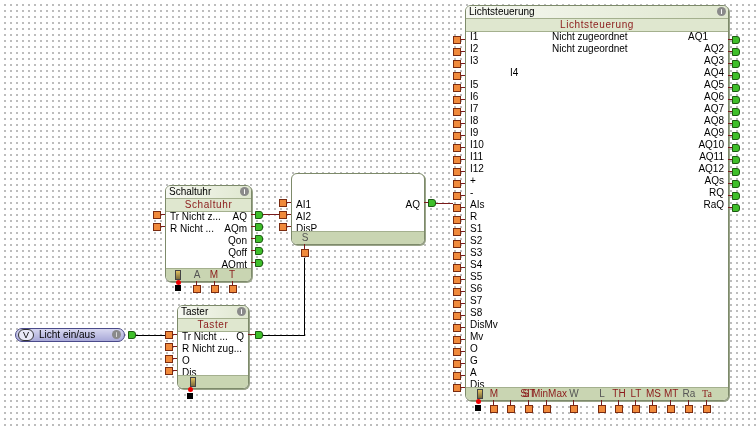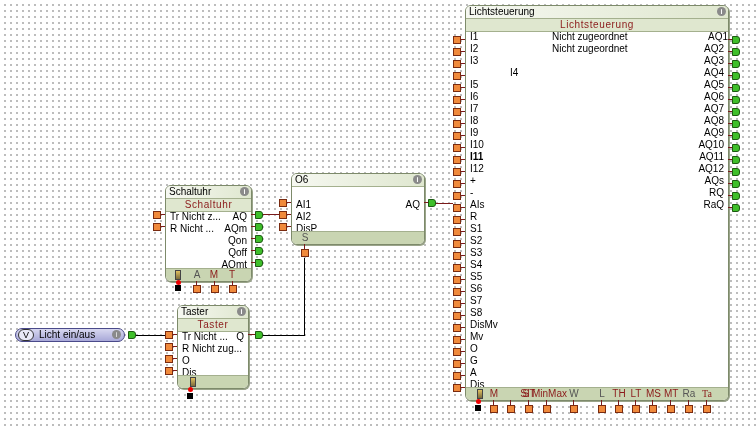--- a/index.html
+++ b/index.html
@@ -113,21 +113,20 @@
 <div class="pin-in" style="left:165px;top:355px;"></div>
 <div class="stub" style="left:173px;top:358px;width:4px;"></div>
 <div class="pin-in" style="left:165px;top:367px;"></div>
 <div class="stub" style="left:173px;top:370px;width:4px;"></div>
 <div class="stub" style="left:248px;top:334px;width:8px;"></div>
 <div class="pin-out" style="left:255px;top:331px;"></div>
 <div class="red-dot" style="left:188px;top:387px;"></div>
 <div class="pin-black" style="left:187px;top:393px;"></div>
 
 <div class="block" style="left:291px;top:173px;width:132px;height:70px;">
-  <div class="title"><span>O6</span><span class="info">i</span></div>
   <div class="row" style="left:4px;top:25px;">AI1</div>
   <div class="row" style="left:4px;top:37px;">AI2</div>
   <div class="row" style="left:4px;top:49px;">DisP</div>
   <div class="row" style="right:4px;top:25px;">AQ</div>
   <div class="footer">
     <span class="fl grey" style="left:6px;width:14px;">S</span>
   </div>
 </div>
 <div class="pin-in" style="left:279px;top:199px;"></div>
 <div class="stub" style="left:287px;top:202px;width:4px;"></div>
@@ -147,21 +146,21 @@
       <div class="row" style="left: 4px; top: 25px;">I1</div>
       <div class="row" style="left: 4px; top: 37px;">I2</div>
       <div class="row" style="left: 4px; top: 49px;">I3</div>
       <div class="row" style="left: 4px; top: 61px; padding-left: 40px;">I4</div>
       <div class="row" style="left: 4px; top: 73px;">I5</div>
       <div class="row" style="left: 4px; top: 85px;">I6</div>
       <div class="row" style="left: 4px; top: 97px;">I7</div>
       <div class="row" style="left: 4px; top: 109px;">I8</div>
       <div class="row" style="left: 4px; top: 121px;">I9</div>
       <div class="row" style="left: 4px; top: 133px;">I10</div>
-      <div class="row" style="left: 4px; top: 145px; font-weight: bold;">I11</div>
+      <div class="row" style="left: 4px; top: 145px;">I11</div>
       <div class="row" style="left: 4px; top: 157px;">I12</div>
       <div class="row" style="left: 4px; top: 169px;">+</div>
       <div class="row" style="left: 4px; top: 181px;">-</div>
       <div class="row" style="left: 4px; top: 193px;">AIs</div>
       <div class="row" style="left: 4px; top: 205px;">R</div>
       <div class="row" style="left: 4px; top: 217px;">S1</div>
       <div class="row" style="left: 4px; top: 229px;">S2</div>
       <div class="row" style="left: 4px; top: 241px;">S3</div>
       <div class="row" style="left: 4px; top: 253px;">S4</div>
       <div class="row" style="left: 4px; top: 265px;">S5</div>
@@ -169,21 +168,21 @@
       <div class="row" style="left: 4px; top: 289px;">S7</div>
       <div class="row" style="left: 4px; top: 301px;">S8</div>
       <div class="row" style="left: 4px; top: 313px;">DisMv</div>
       <div class="row" style="left: 4px; top: 325px;">Mv</div>
       <div class="row" style="left: 4px; top: 337px;">O</div>
       <div class="row" style="left: 4px; top: 349px;">G</div>
       <div class="row" style="left: 4px; top: 361px;">A</div>
       <div class="row" style="left: 4px; top: 373px;">Dis</div>
     </div>
   <div id="licht-outputs">
-      <div class="row" style="right: 0; top: 25px;">AQ1</div>
+      <div class="row" style="right: 20px; top: 25px;">AQ1</div>
       <div class="row" style="right: 4px; top: 37px;">AQ2</div>
       <div class="row" style="right: 4px; top: 49px;">AQ3</div>
       <div class="row" style="right: 4px; top: 61px;">AQ4</div>
       <div class="row" style="right: 4px; top: 73px;">AQ5</div>
       <div class="row" style="right: 4px; top: 85px;">AQ6</div>
       <div class="row" style="right: 4px; top: 97px;">AQ7</div>
       <div class="row" style="right: 4px; top: 109px;">AQ8</div>
       <div class="row" style="right: 4px; top: 121px;">AQ9</div>
       <div class="row" style="right: 4px; top: 133px;">AQ10</div>
       <div class="row" style="right: 4px; top: 145px;">AQ11</div>

